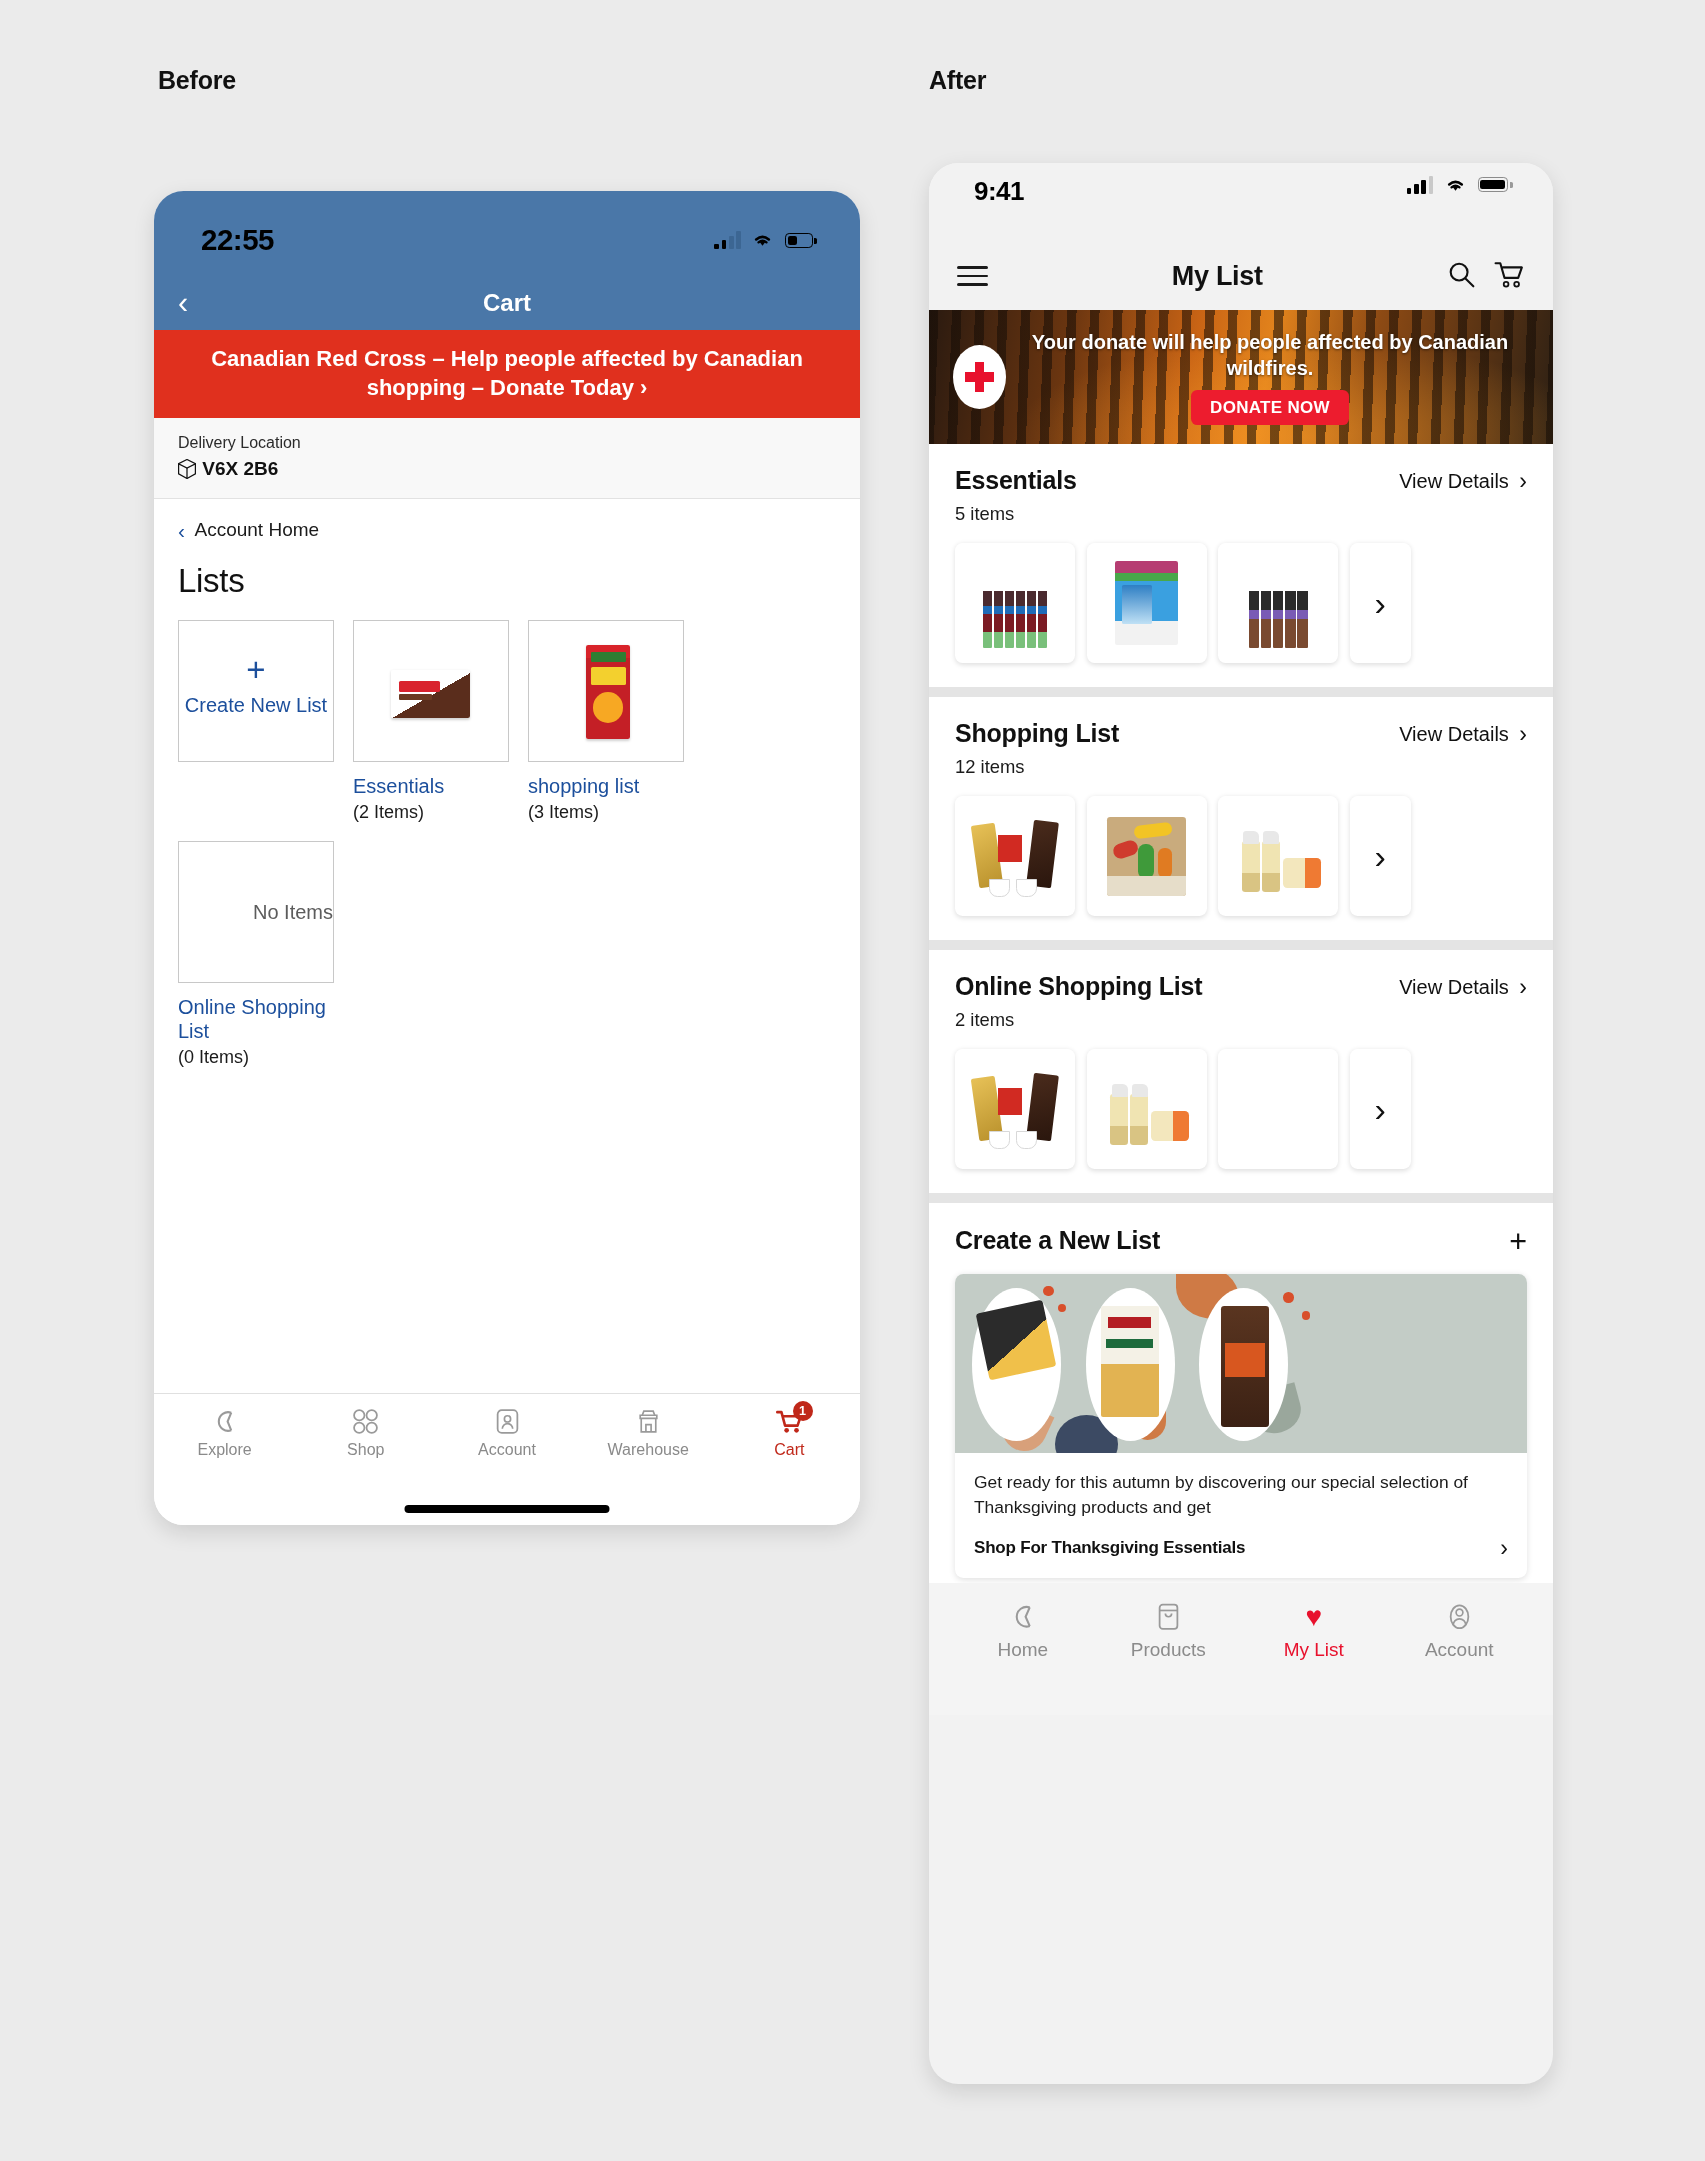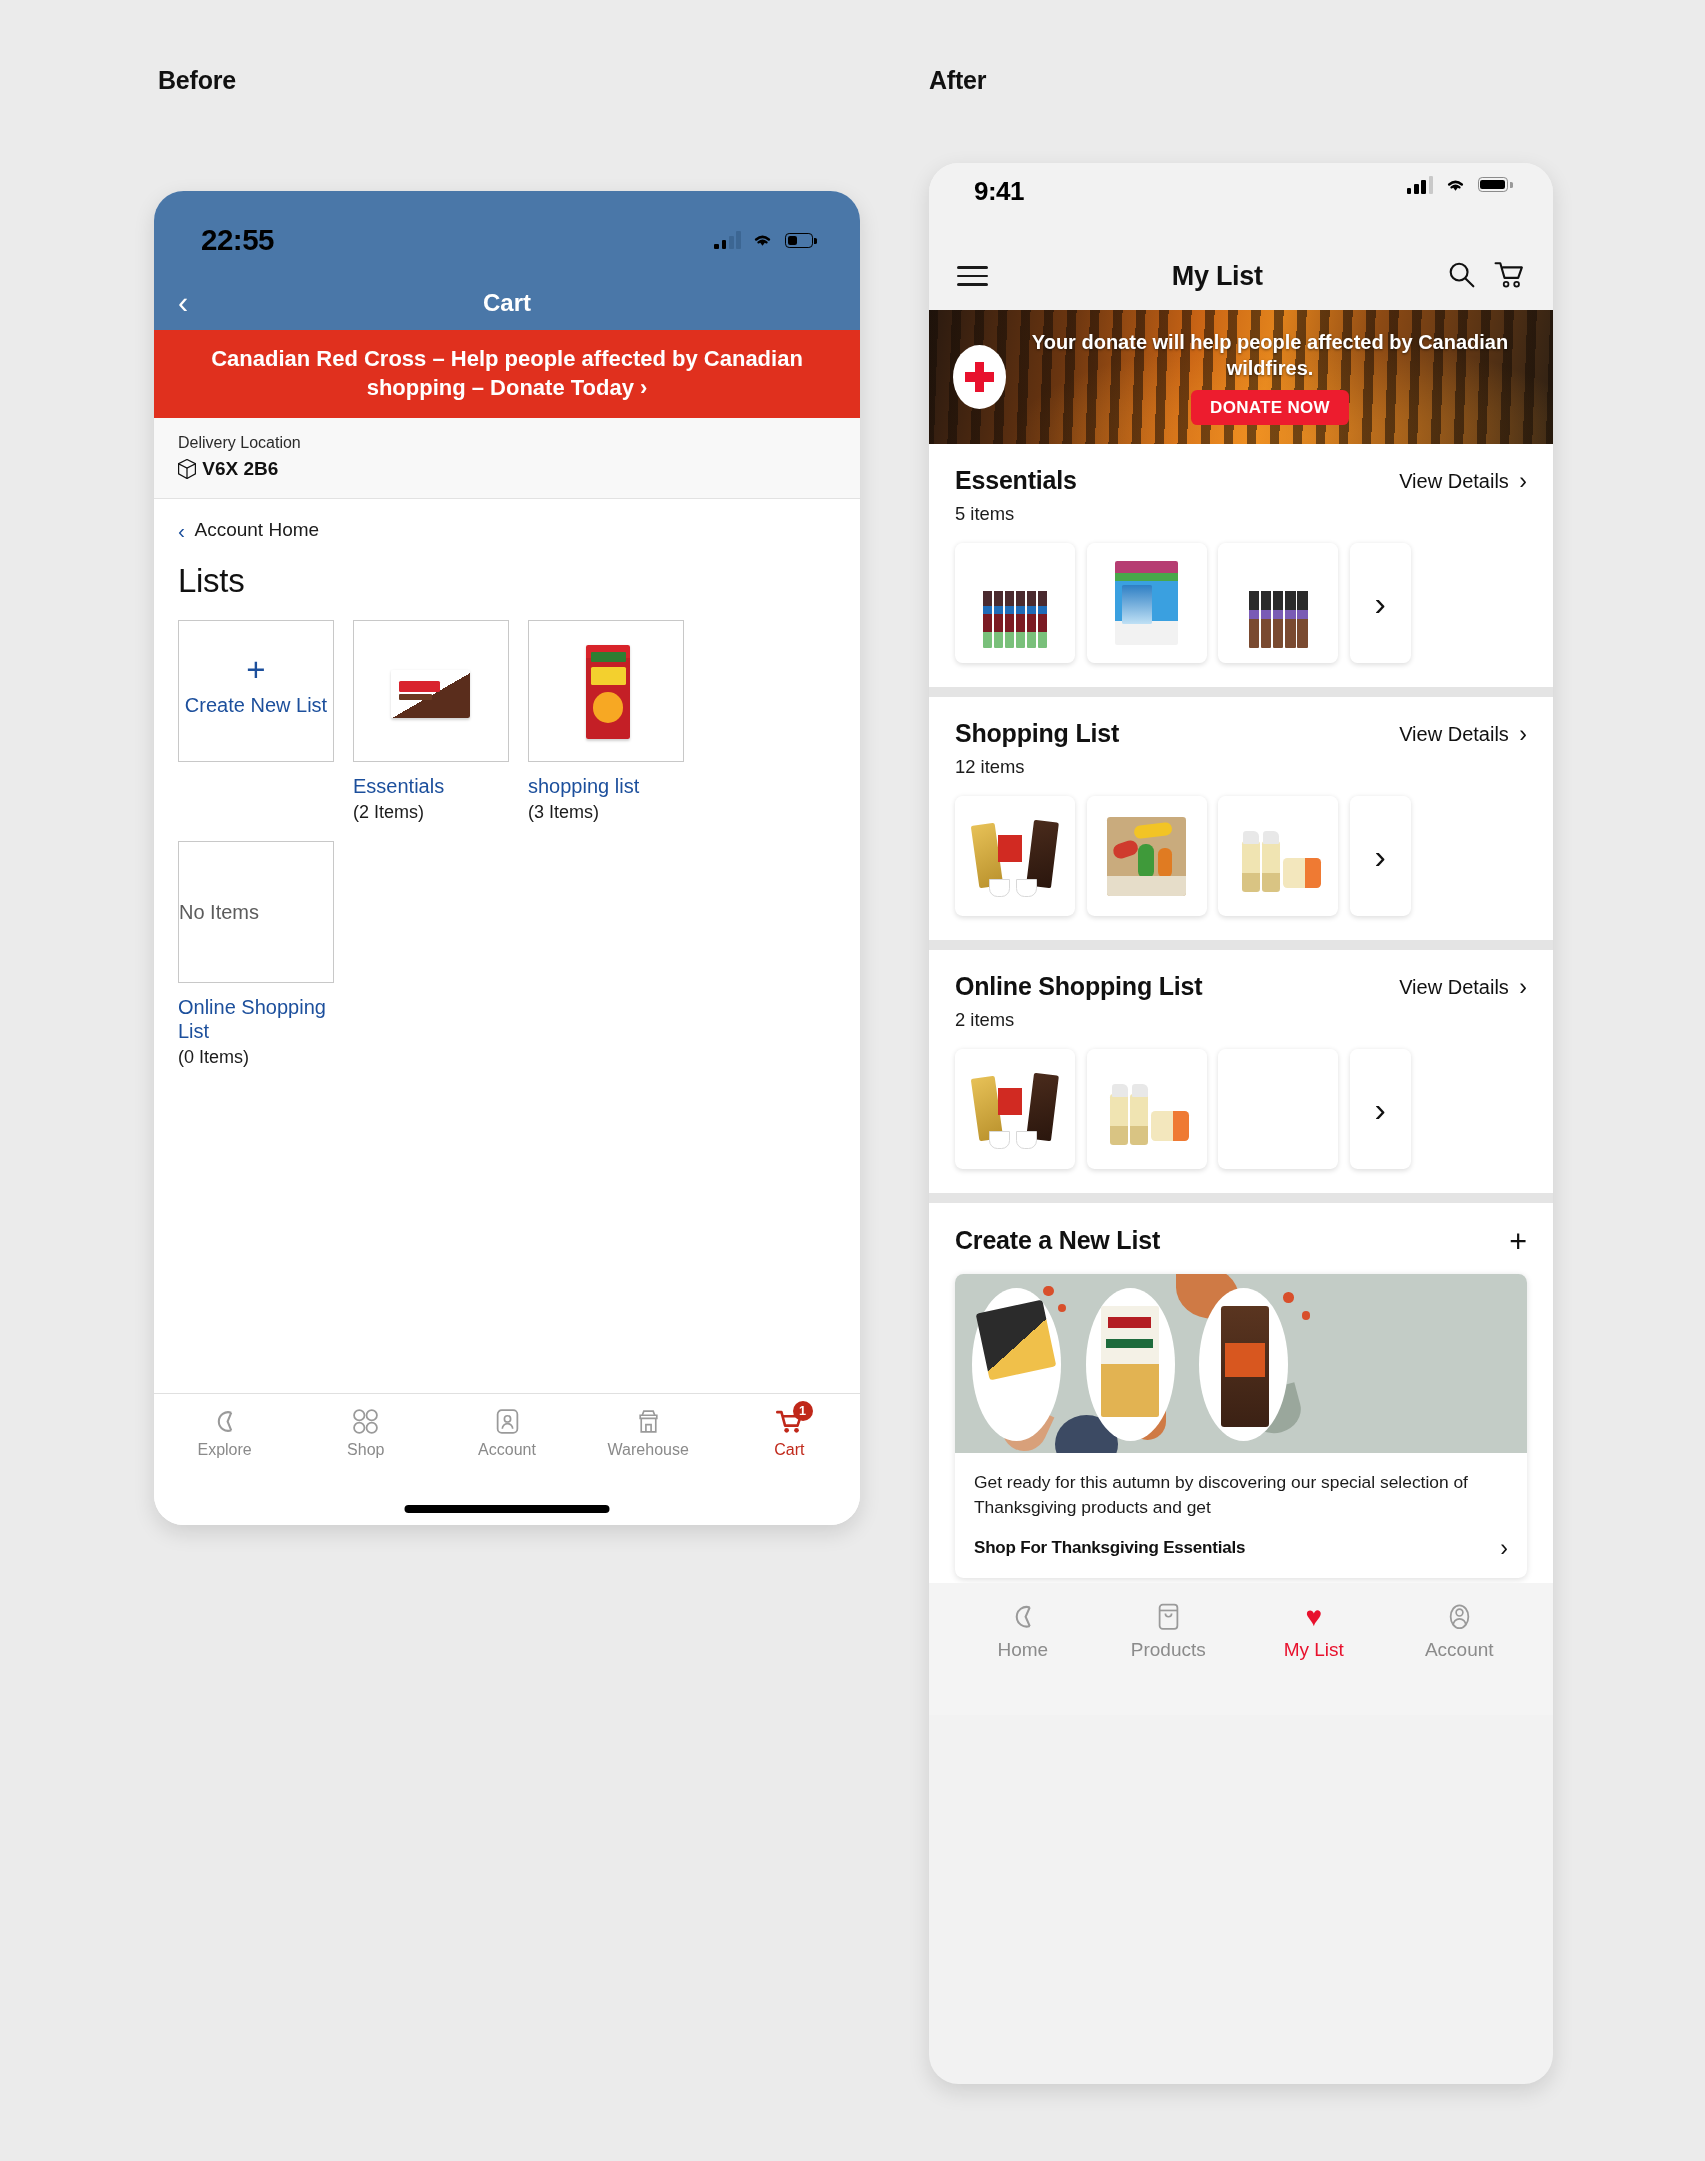--- a/index.html
+++ b/index.html
@@ -114,21 +114,21 @@
   .bf-tile {
     border: 1.1px solid #c8c8c8; background:#fff;
     height: 142px; display:flex; align-items:center; justify-content:center;
     overflow:hidden; position:relative;
   }
   .bf-tile.create { flex-direction:column; border-color:#c8c8c8; }
   .bf-plus { color:#1c4f9c; font-size: 33px; line-height:0.7; font-weight:300; margin-top:-7.4px; }
   .bf-create-label {
     color:#1c4f9c; font-size: 20px; text-align:center; line-height:1.22; margin-top:11.6px;
   }
-  .bf-tile.noitems { align-items:center; justify-content:flex-start; }
+  .bf-tile.noitems { align-items:center; justify-content:flex-end; }
   .bf-noitems { color:#5c5c5c; font-size: 20px; }
   .bf-card-name { color:#1c4f9c; font-size: 20px; line-height:1.2; margin-top: 11.6px; word-break: break-word; }
   .bf-card-count { color:#1b1b1b; font-size: 18px; margin-top: 4.2px; }
 
   .bf-row2 { margin-top: 18px; }
 
   .bf-tabbar {
     position:absolute; left:0; right:0; bottom:0;
     background:#fff; border-top: 1.1px solid #e0e0e0;
     height: 132px;

